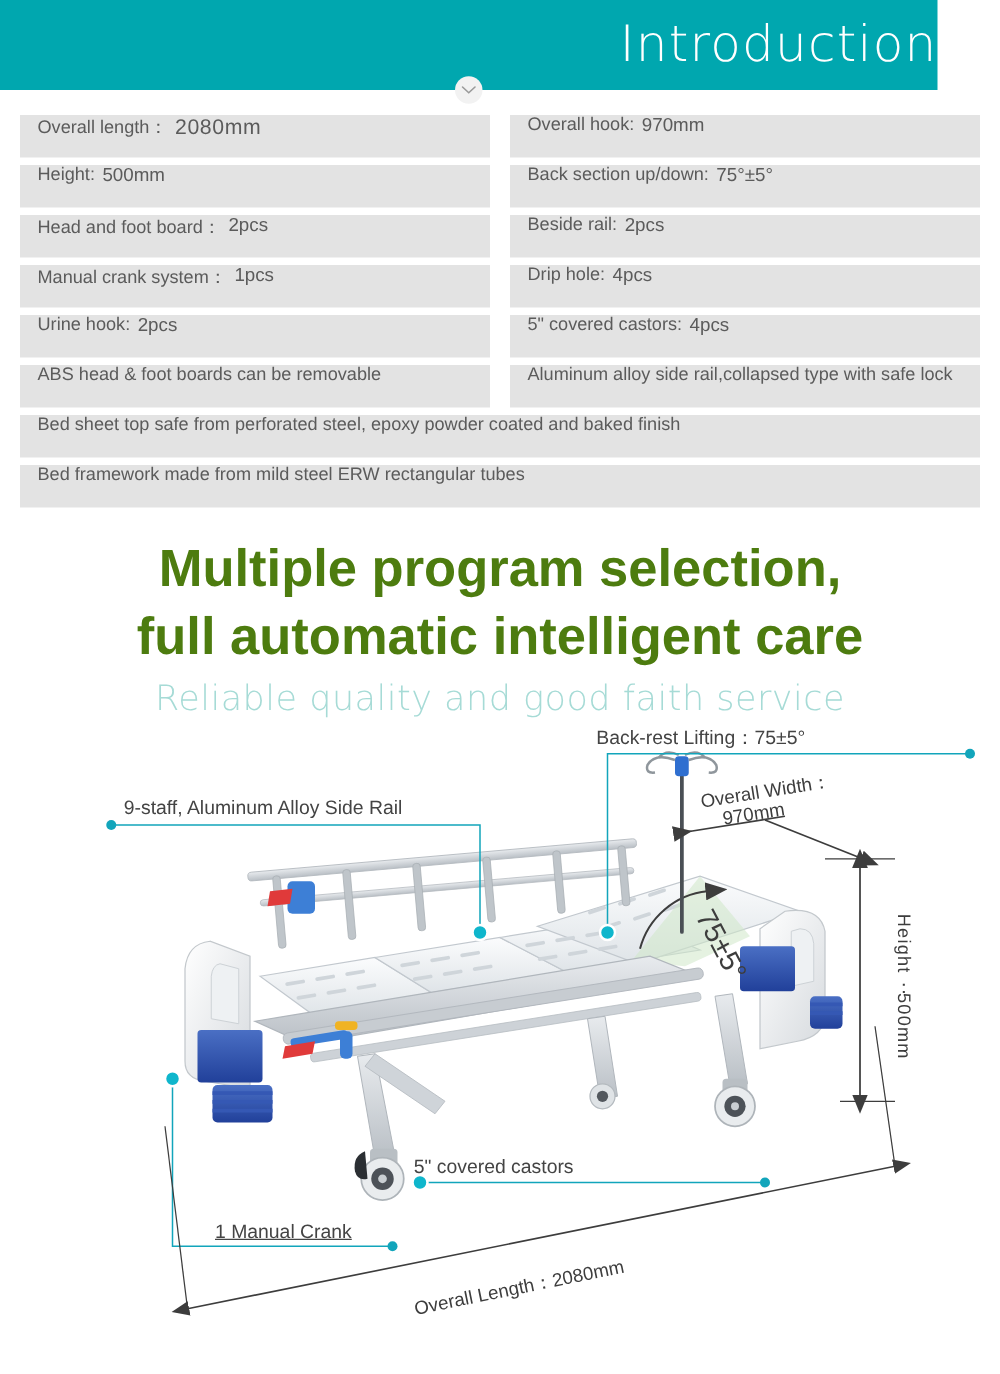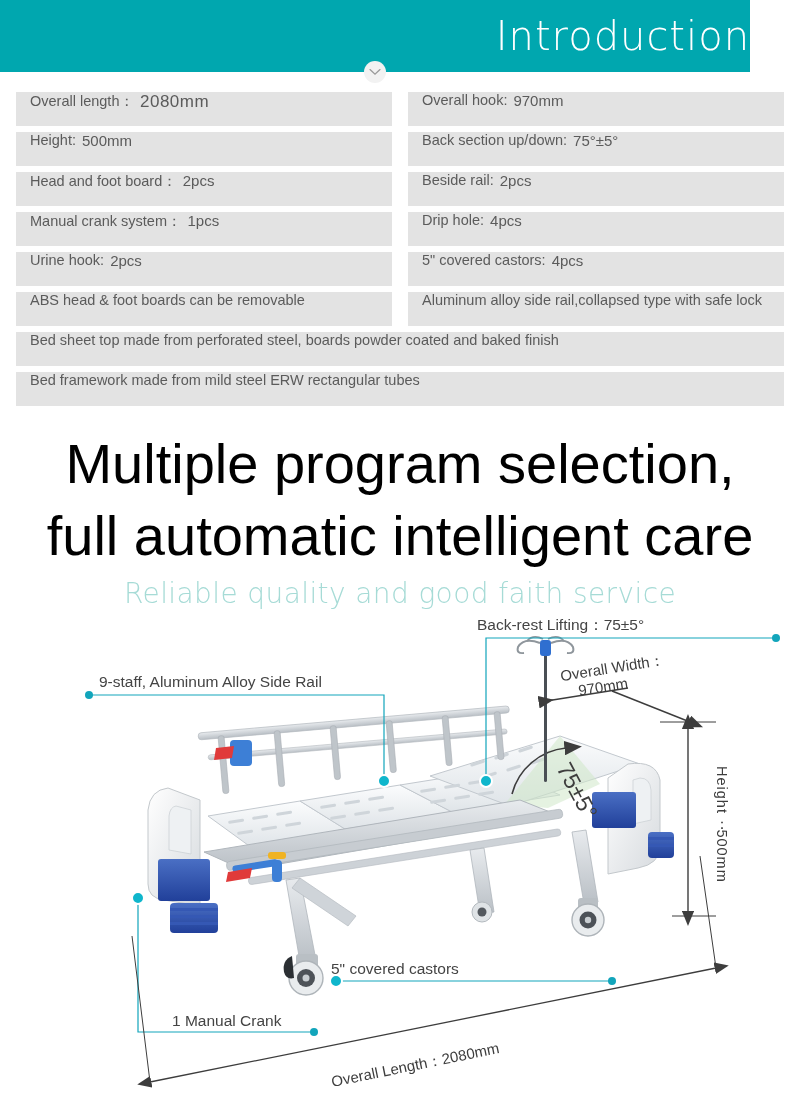--- a/index.html
+++ b/index.html
@@ -36,41 +36,41 @@
   .spec-cell.full{width:768px;}
   .spec-label{white-space:pre;}
   .spec-value{white-space:pre;margin-left:6px;font-size:15px;color:#5b5b5b;}
   .spec-cell.big .spec-value{font-size:17px;letter-spacing:.5px;}
   
   .headline{
     text-align:center;margin-top:22px;
     font-family:"Liberation Sans", sans-serif;
   }
   .headline-l1,.headline-l2{
-    font-size:56px;color:#000000;line-height:1.28;font-weight:400;
+    font-size:42px;color:#4d7c0f;line-height:1.28;font-weight:700;
   }
   .headline-sub{
     margin-top:6px;font-size:28px;color:#a6dbd6;font-weight:300;
     font-family:"DejaVu Sans", sans-serif;letter-spacing:.4px;
   }
   
   .figure{position:relative;width:800px;height:510px;margin-top:6px;}
   .figure svg{position:absolute;top:0;left:0;}
   .cal-text{
     position:absolute;font-size:15.5px;color:#444;white-space:nowrap;
     font-family:"Liberation Sans", sans-serif;
   }
   .dim-text{
     position:absolute;font-size:14px;color:#3d3d3d;white-space:nowrap;
     font-family:"Liberation Sans", sans-serif;
   }
   #cal-siderail{left:99px;top:57px;}
   #cal-backrest{left:477px;top:-1px;}
   #cal-castors{left:331px;top:344px;}
-  #cal-crank{left:172px;top:396px;}
+  #cal-crank{left:172px;top:396px;text-decoration:underline;}
   #dim-width-1{left:560px;top:43px;transform:rotate(-9deg);font-size:15px;}
   #dim-width-2{left:578px;top:62px;transform:rotate(-9deg);font-size:15px;}
   #dim-height{left:712px;top:150px;writing-mode:vertical-rl;font-size:14.5px;letter-spacing:1px;}
   #dim-length{left:330px;top:440px;transform:rotate(-11.5deg);font-size:15px;}
 </style>
 </head>
 <body>
 
 <div class="header">
   <div class="header-title">Introduction</div>
@@ -142,21 +142,21 @@
     <div class="spec-cell half">
       <span class="spec-label">ABS head &amp; foot boards can be removable</span>
     </div>
     <div class="spec-cell half">
       <span class="spec-label">Aluminum alloy side rail,collapsed type with safe lock</span>
     </div>
   </div>
 
   <div class="spec-row">
     <div class="spec-cell full">
-      <span class="spec-label">Bed sheet top made from perforated steel, boards powder coated and baked finish</span>
+      <span class="spec-label">Bed sheet top safe from perforated steel, epoxy powder coated and baked finish</span>
     </div>
   </div>
 
   <div class="spec-row">
     <div class="spec-cell full">
       <span class="spec-label">Bed framework made from mild steel ERW rectangular tubes</span>
     </div>
   </div>
 
 </div>

